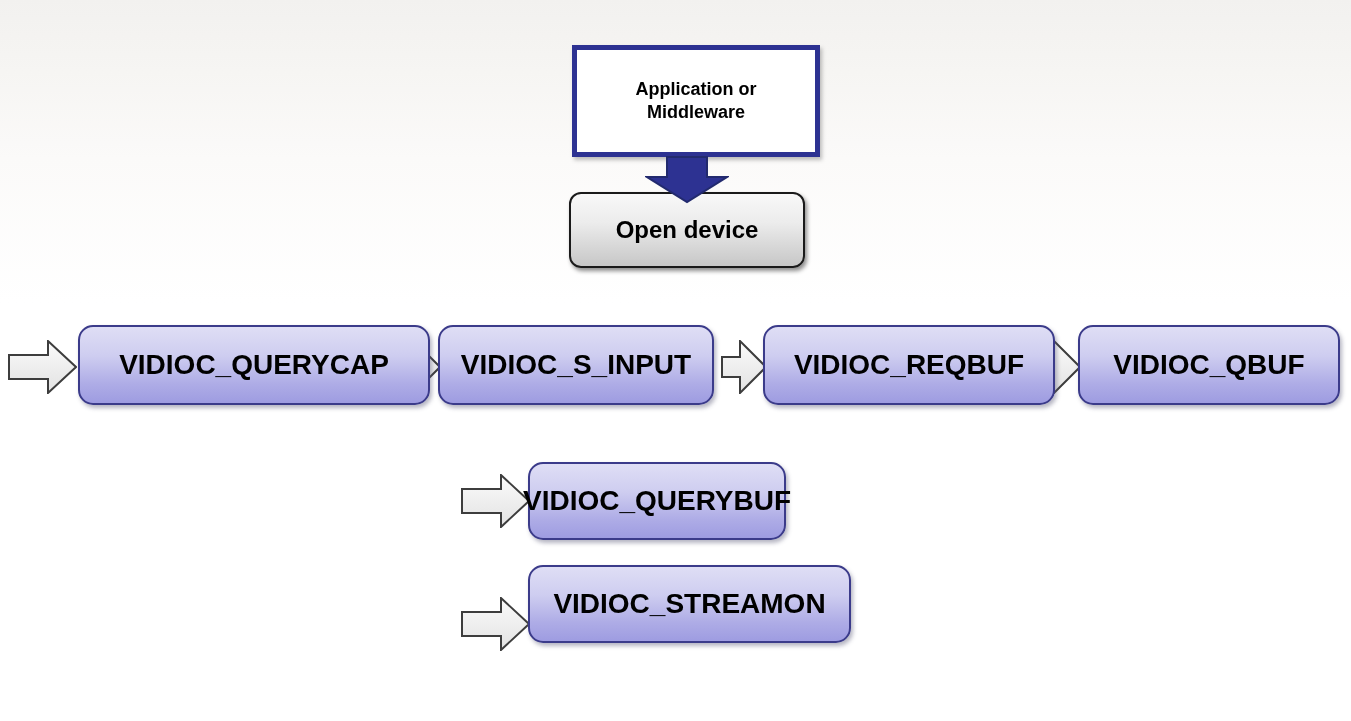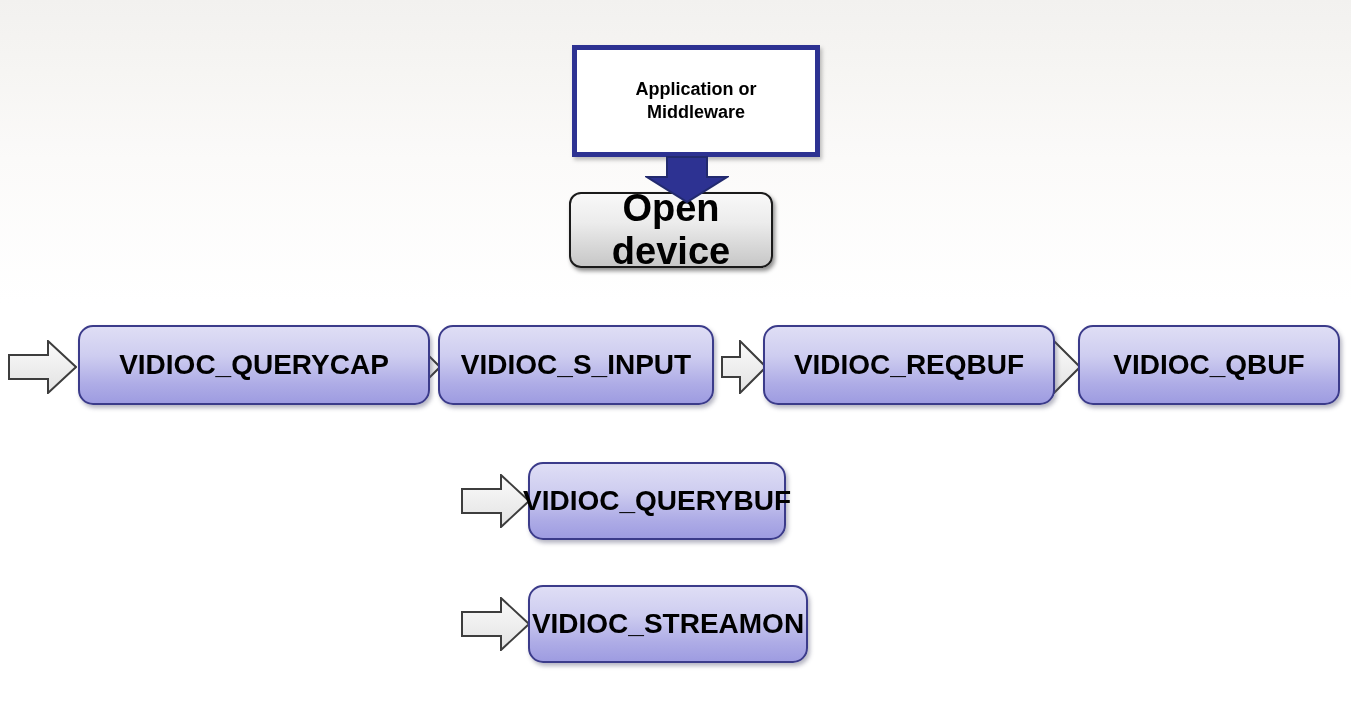--- a/index.html
+++ b/index.html
@@ -35,24 +35,24 @@
     left:560px;top:45px;width:248px;height:112px;
     background:#ffffff;
     border:5px solid var(--navy);
     font-size:18px;line-height:1.3;
     padding:0 20px;
     box-shadow:2px 3px 4px rgba(0,0,0,0.25);
     z-index:1;
     margin-left:12px;
   }
   .open-box{
-    left:569px;top:192px;width:204px;height:76px;
+    left:569px;top:192px;width:236px;height:76px;
     background:linear-gradient(180deg,var(--gray-fill-top) 0%,#ececec 40%,#d6d6d6 75%,var(--gray-fill-bottom) 100%);
     border:2px solid #1a1a1a;border-radius:12px;
-    font-size:38px;
+    font-size:24px;
     box-shadow:2px 3px 4px rgba(0,0,0,0.45);
     z-index:1;
   }
   .step-box{
     background:linear-gradient(180deg,var(--box-fill-top) 0%,#cecdf0 38%,#aeace6 75%,var(--box-fill-bottom) 100%);
     border:2px solid var(--box-border);border-radius:15px;
     font-size:28px;
     box-shadow:2px 3px 4px rgba(90,90,120,0.45);
     z-index:1;
   }
@@ -144,17 +144,17 @@
   <div class="node step-box" style="left:528px;top:462px;width:258px;height:78px;">
     <span>VIDIOC_QUERYBUF</span>
   </div>
 
   <span class="icon-wrap" style="left:461px;top:597px;">
     <svg class="ra gray-arrow blockarrow" width="69" height="54" viewBox="0 0 69 54">
       <polygon points="1,15 40,15 40,1 68,27 40,53 40,39 1,39" fill="url(#agrad)"></polygon>
     </svg>
   </span>
 
-  <div class="node step-box" style="left:528px;top:585px;width:280px;height:78px;">
+  <div class="node step-box" style="left:528px;top:565px;width:323px;height:78px;">
     <span>VIDIOC_STREAMON</span>
   </div>
 
 </div>
 
 </body></html>

